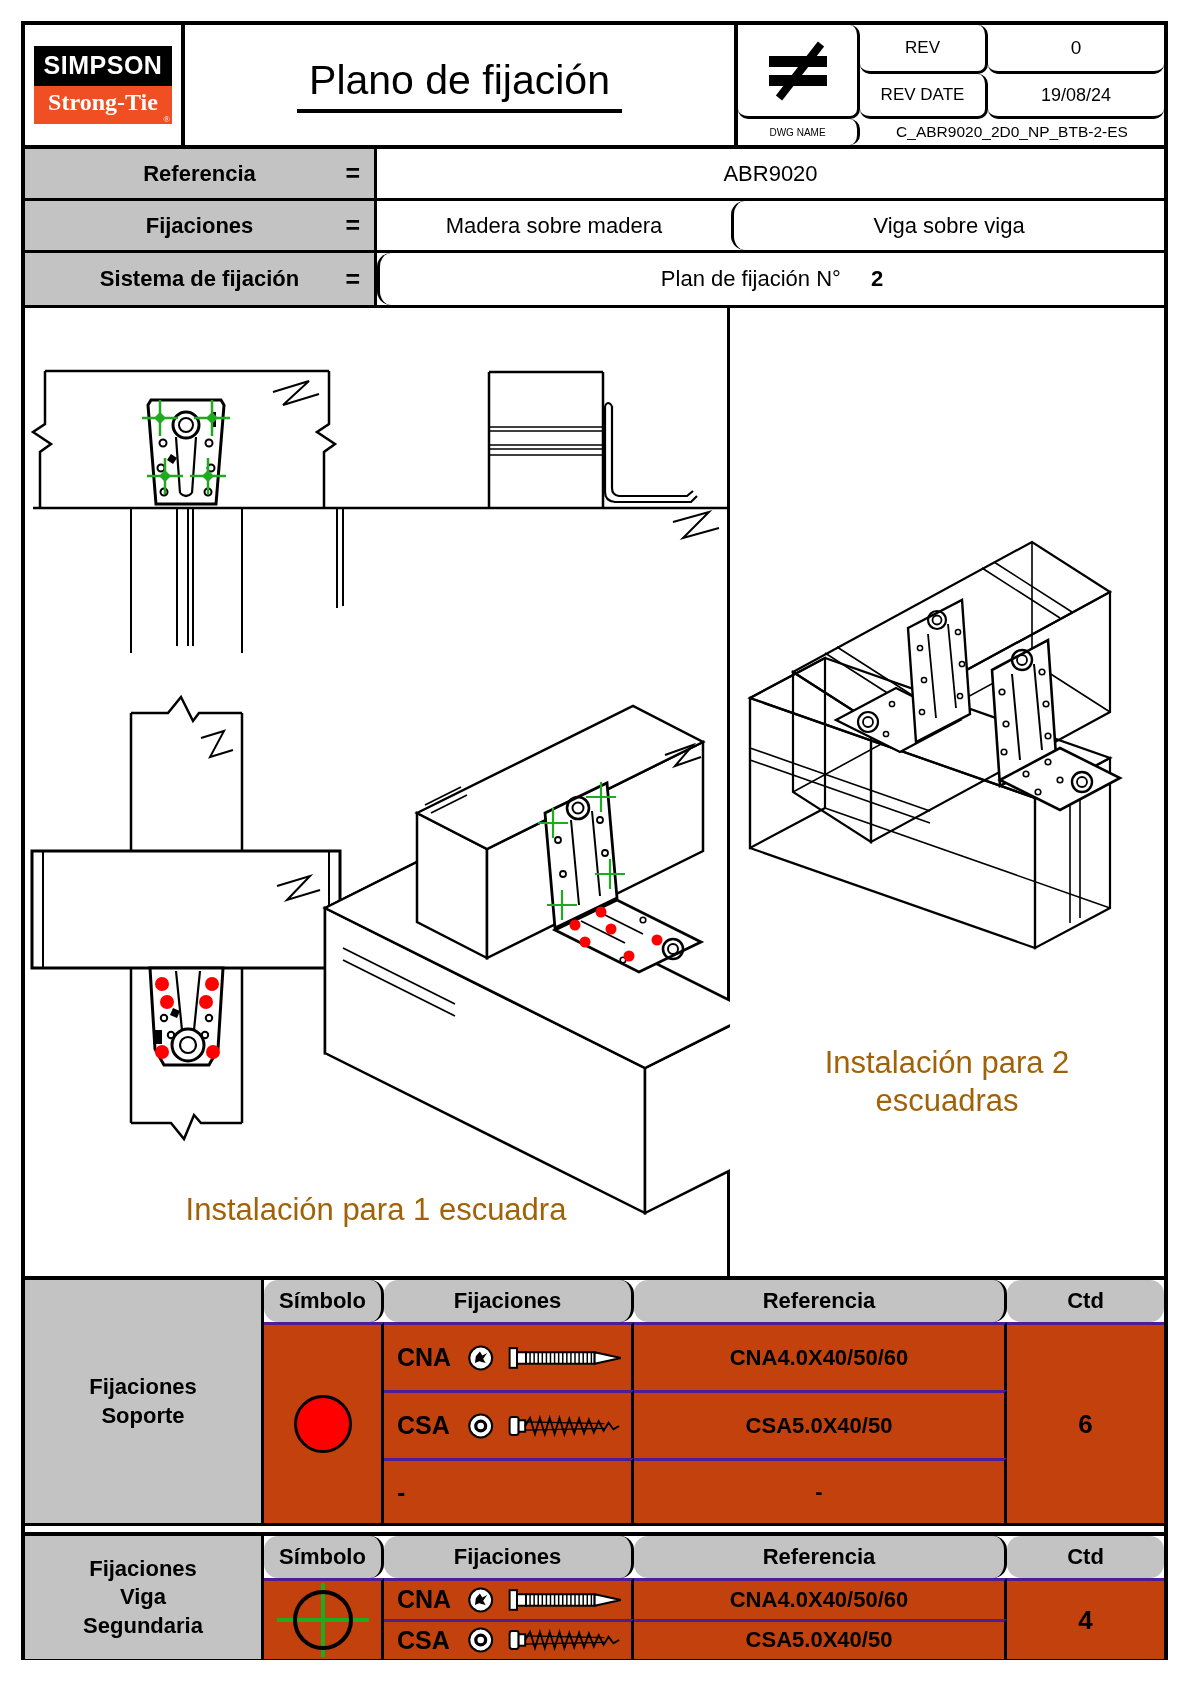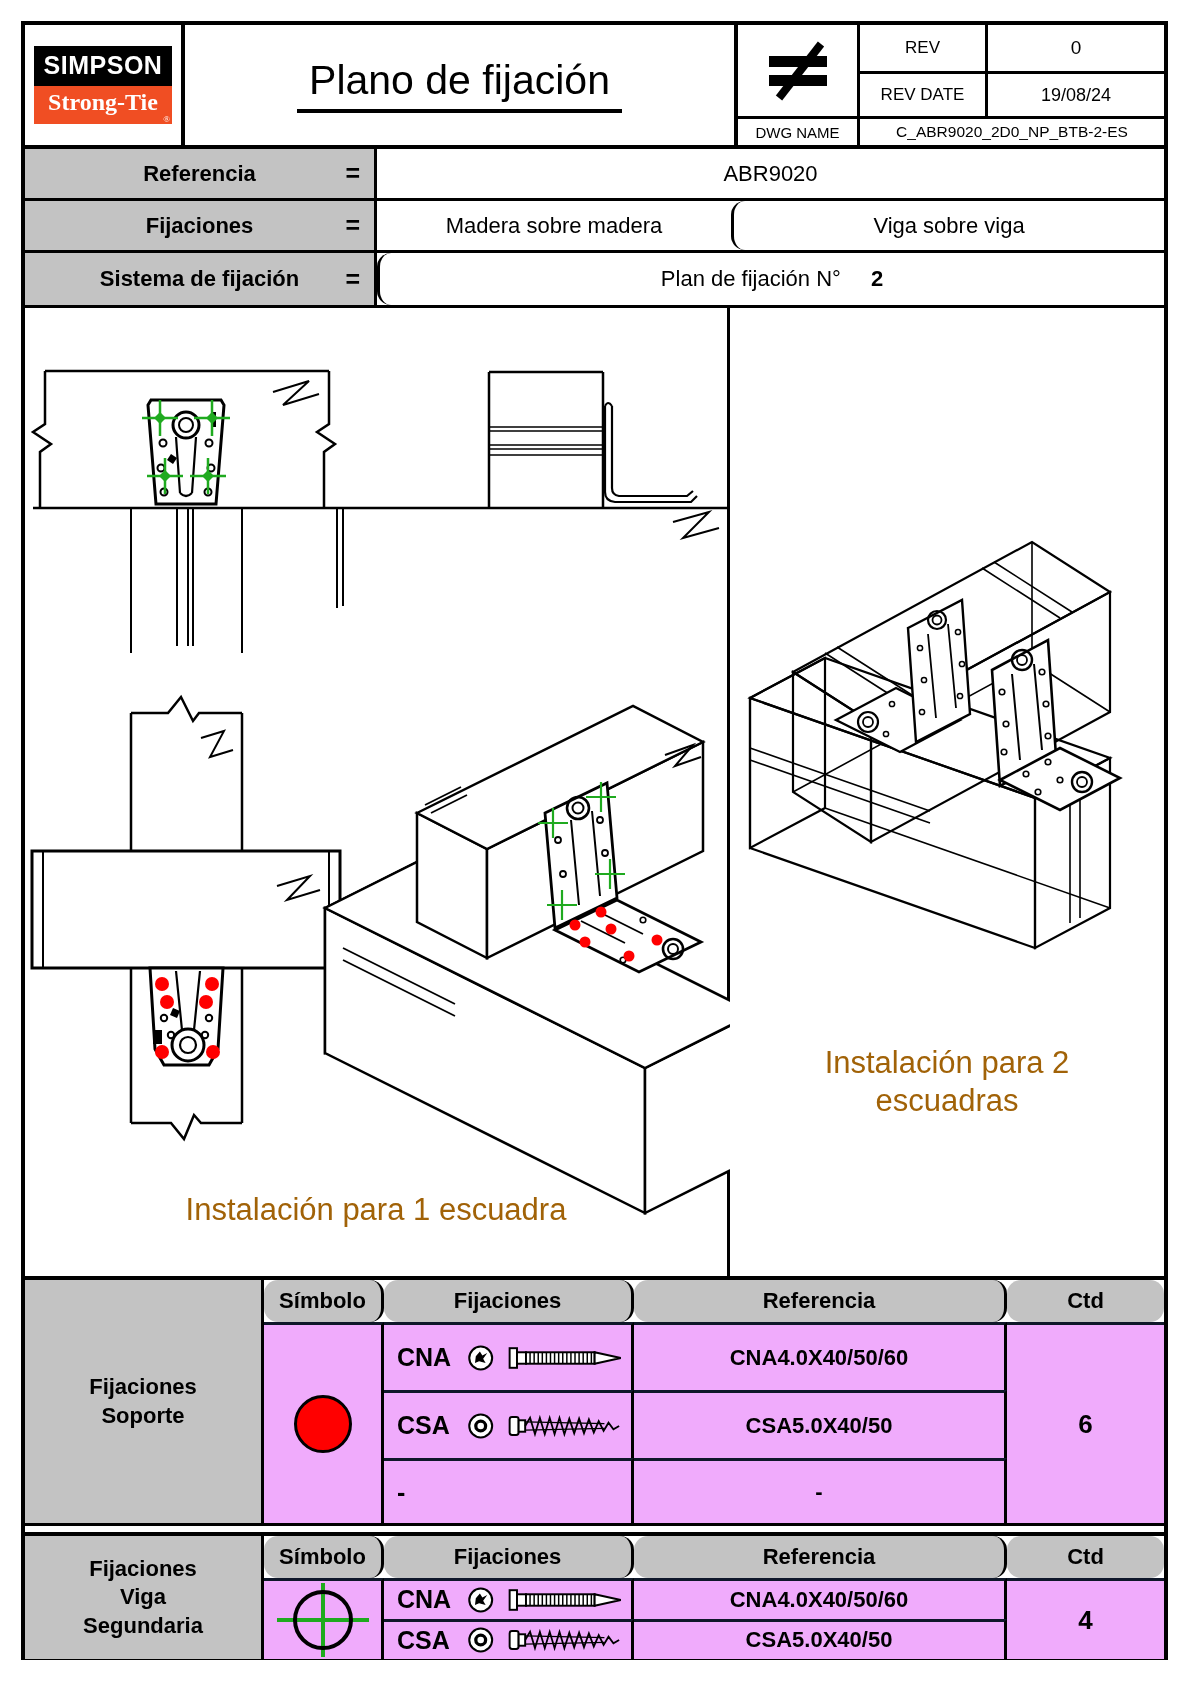--- a/index.html
+++ b/index.html
@@ -16,27 +16,27 @@
 .logo-simpson{background:#000;color:#fff;font-weight:bold;font-size:25px;
   text-align:center;padding:5px 2px 6px;letter-spacing:.5px;}
 .logo-strongtie{background:#f04e23;color:#fff;font-weight:bold;font-size:24px;
   text-align:center;padding:3px 2px 8px;font-family:"Liberation Serif",serif;
   position:relative;}
 .logo-reg{position:absolute;right:2px;bottom:0;font-size:9px;font-weight:normal;}
 .title-cell{flex:1;display:flex;align-items:center;justify-content:center;border-radius:21px;}
 .sheet-title{font-size:41px;border-bottom:4px solid #000;padding:0 12px 5px;}
 .rev-cell{width:430px;flex:none;border-left:4px solid #000;display:grid;
   grid-template-columns:122px 128px 1fr;grid-template-rows:49px 45px 1fr;}
-.rc{display:flex;align-items:center;justify-content:center;font-size:17px;}
+.rc{display:flex;align-items:center;justify-content:center;font-size:17px;border-radius:10px;}
 .neq-cell{grid-row:1/3;grid-column:1;border-right:3px solid #000;border-bottom:3px solid #000;}
 .rev-label{grid-row:1;grid-column:2;border-right:3px solid #000;border-bottom:3px solid #000;}
 .rev-value{grid-row:1;grid-column:3;border-bottom:3px solid #000;font-size:19px;}
 .revdate-label{grid-row:2;grid-column:2;border-right:3px solid #000;border-bottom:3px solid #000;}
 .revdate-value{grid-row:2;grid-column:3;border-bottom:3px solid #000;font-size:18px;}
-.dwg-label{grid-row:3;grid-column:1;border-right:3px solid #000;font-size:15px;}
+.dwg-label{grid-row:3;grid-column:1;border-right:3px solid #000;font-size:10px;}
 .dwg-value{grid-row:3;grid-column:2/4;font-size:15.5px;}
 
 
 .info{flex:none;border-bottom:3px solid #000;}
 .irow{height:52px;display:flex;border-bottom:3px solid #000;}
 .irow:last-child{border-bottom:none;}
 .ilabel{width:352px;flex:none;background:#c3c3c3;border-right:3px solid #000;
   display:flex;align-items:center;justify-content:center;position:relative;
   font-weight:bold;font-size:22px;}
 .ieq{position:absolute;right:14px;font-size:25px;font-weight:bold;}
@@ -52,22 +52,22 @@
 svg.draw{position:absolute;left:0;top:0;}
 .caption{position:absolute;width:100%;text-align:center;font-size:31px;color:#a16207;}
 .cap1{top:884px;}
 .cap2{top:736px;line-height:1.22;}
 
 
 .ftable{display:grid;grid-template-columns:239px 120px 250px 373px 1fr;flex:none;}
 .t1{grid-template-rows:42px 68px 68px 1fr;height:246px;border-bottom:3px solid #000;}
 .sep{height:6px;flex:none;}
 .t2{grid-template-rows:42px 1fr 1fr;flex:1;border-top:4px solid #000;}
-.fc{border-right:3px solid #000;border-top:3px solid #0f172a;display:flex;
-  align-items:center;justify-content:center;background:#f0abfc;}
+.fc{border-right:3px solid #000;border-top:3px solid #4c1d95;display:flex;
+  align-items:center;justify-content:center;background:#c2410c;}
 .row1{border-top:none;border-radius:14px;}
 .lastcol{border-right:none;}
 .fh{background:#c3c3c3;font-weight:bold;font-size:22px;}
 .group{grid-column:1;grid-row:1/-1;background:#c3c3c3;border-right:3px solid #000;
   display:flex;flex-direction:column;align-items:center;justify-content:center;
   font-weight:bold;font-size:22px;line-height:1.3;}
 .symcell{grid-column:2;grid-row:2/-1;}
 .qtycell{grid-column:5;grid-row:2/-1;font-weight:bold;font-size:26px;}
 .fixcell{grid-column:3;justify-content:flex-start;padding-left:13px;gap:13px;}
 .refcell{grid-column:4;font-weight:bold;font-size:22px;}

